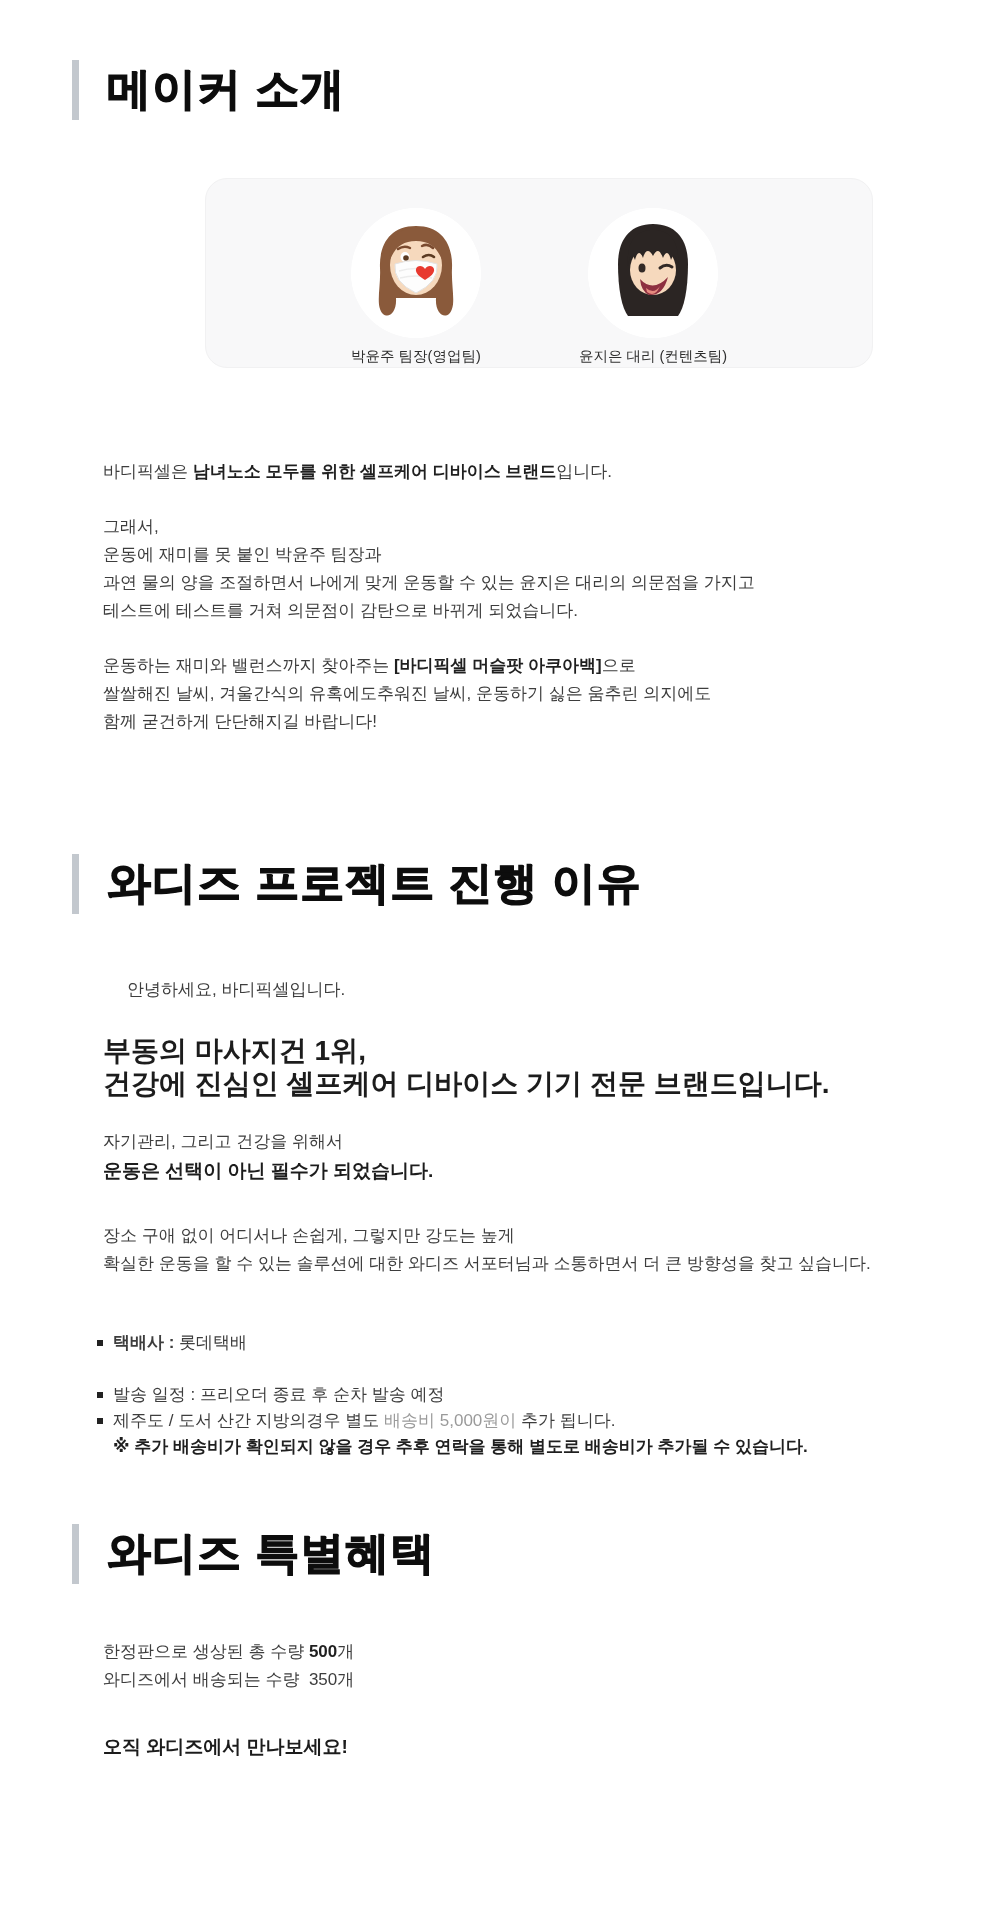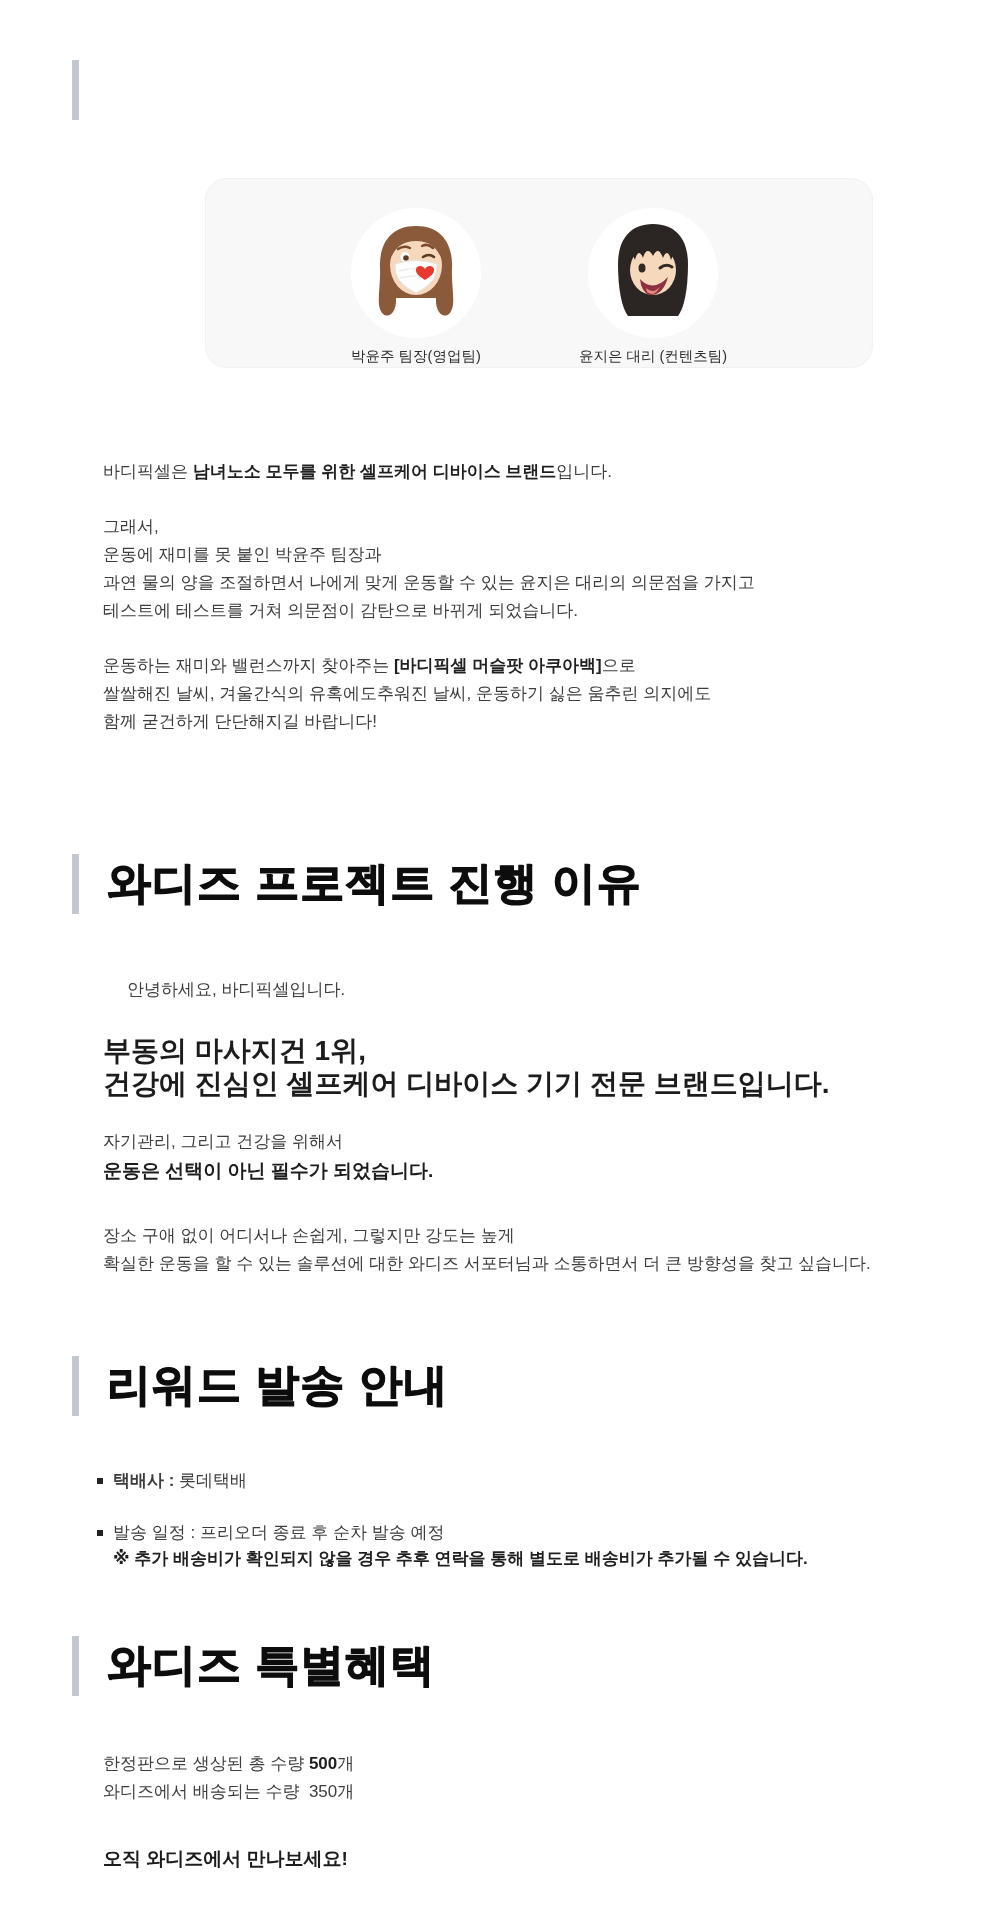--- a/index.html
+++ b/index.html
@@ -61,20 +61,21 @@
   .p-final   { margin-top:38px; font-size:19px; line-height:30px; font-weight:bold; color:#1c1c1c; }
 </style>
 </head>
 <body>
 
 <div class="page">
 
   <section>
     <div class="heading-row row-maker">
       <div class="heading-bar"></div>
+      <h2 class="heading-text t">메이커 소개</h2>
     </div>
 
     <div class="maker-card">
       <div class="member">
         <div class="avatar-circle">
           <svg width="130" height="130" viewBox="0 0 130 130">
             <circle cx="65" cy="65" r="65" fill="#ffffff"></circle>
             <path d="M65 18 C38 18 28 38 29 60 C30 80 24 98 32 106 C38 111 46 104 45 90 L85 90 C84 104 92 111 98 106 C106 98 100 80 101 60 C102 38 92 18 65 18 Z" fill="#8a5a3b"></path>
             <ellipse cx="65" cy="57" rx="26" ry="30" fill="#f6d9bd"></ellipse>
             <path d="M39 52 C37 27 50 20 65 20 C80 20 93 27 91 52 C86 39 78 33 65 33 C52 33 44 39 39 52 Z" fill="#8a5a3b"></path>
@@ -141,32 +142,32 @@
         <p class="need-bold t">운동은 선택이 아닌 필수가 되었습니다.</p>
       </div>
       <div class="p-place">
         <p class="t">장소 구애 없이 어디서나 손쉽게, 그렇지만 강도는 높게</p>
         <p class="t">확실한 운동을 할 수 있는 솔루션에 대한 와디즈 서포터님과 소통하면서 더 큰 방향성을 찾고 싶습니다.</p>
       </div>
     </div>
   </section>
 
   <section>
-    <div class="heading-row row-shipping">
-      <div class="heading-bar"></div>
-      <h2 class="heading-text t">리워드 발송 안내</h2>
-    </div>
     <div class="bullets">
       <div class="bullet b1">
         <span class="sq"></span>
         <p><b class="t">택배사 : </b><span class="t">롯데택배</span></p>
       </div>
       <div class="bullet b2">
         <span class="sq"></span>
         <p class="t">발송 일정 : 프리오더 종료 후 순차 발송 예정</p>
+      </div>
+      <div class="bullet">
+        <span class="sq"></span>
+        <p><span class="t">제주도 / 도서 산간 지방의경우 별도 </span><span class="t muted">배송비 5,000원이</span><span class="t"> 추가 됩니다.</span></p>
       </div>
       <p class="note t">※ 추가 배송비가 확인되지 않을 경우 추후 연락을 통해 별도로 배송비가 추가될 수 있습니다.</p>
     </div>
   </section>
 
   <section>
     <div class="heading-row row-benefit">
       <div class="heading-bar"></div>
       <h2 class="heading-text t">와디즈 특별혜택</h2>
     </div>

